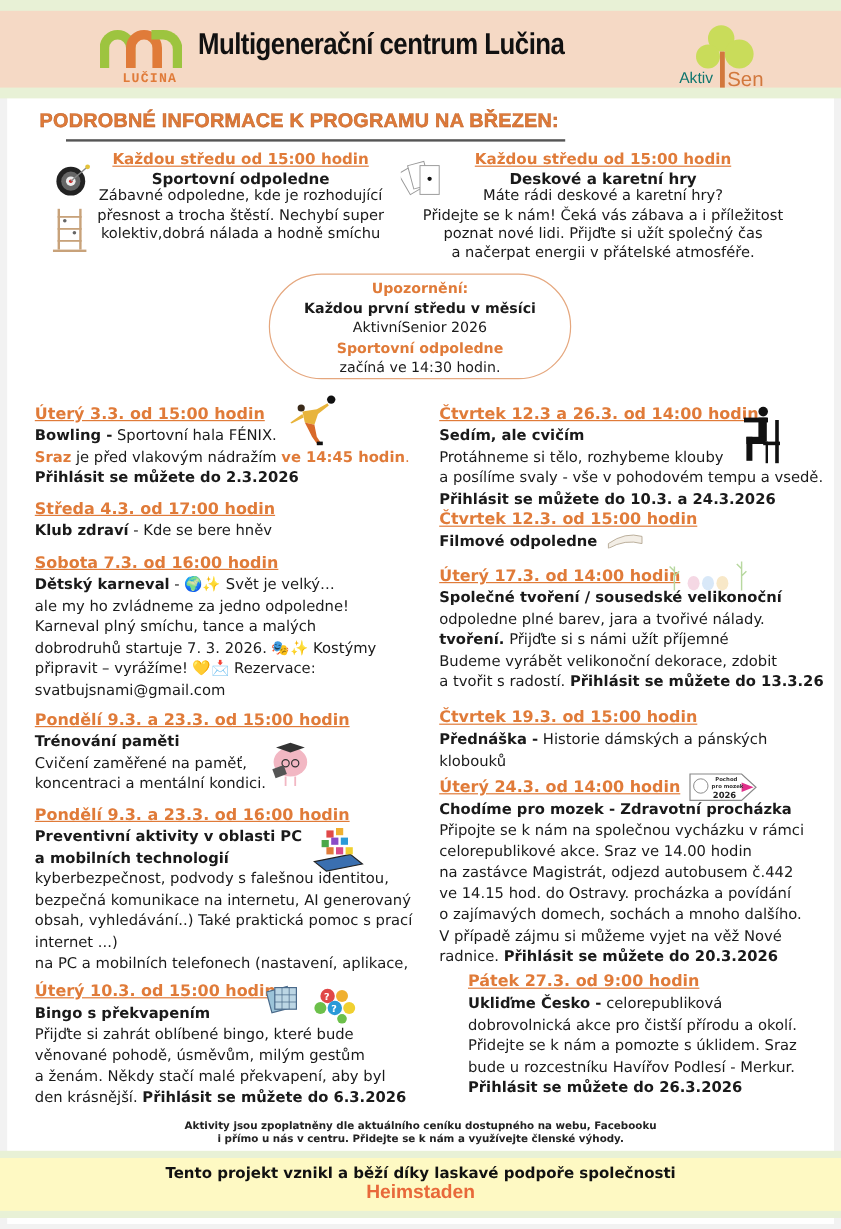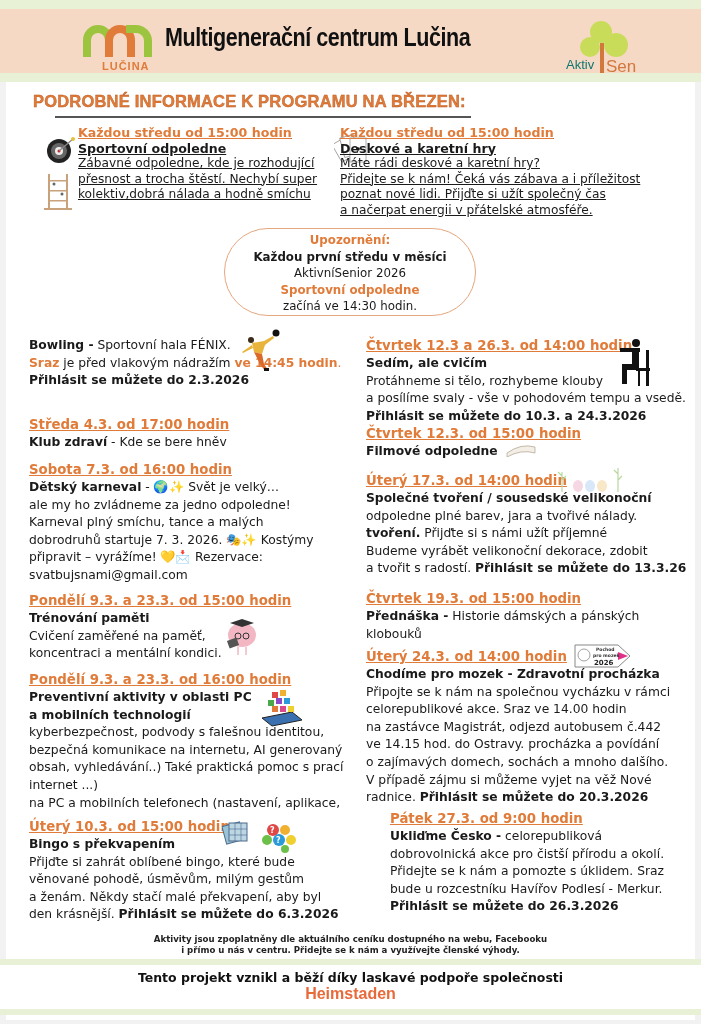--- a/index.html
+++ b/index.html
@@ -9,53 +9,53 @@
 
   
   .header-band { position: absolute; left: 0; top: 0; width: 701px; height: 82px; background: #e8f1d6; }
   .header-inner { position: absolute; left: 0; top: 9px; width: 701px; height: 64px; background: #f5d9c5; }
   .title { position: absolute; left: 165px; top: 14px; font-family: "Liberation Sans", sans-serif; font-weight: bold; font-size: 25px; letter-spacing: -0.5px; color: #111; transform: scaleX(0.86); transform-origin: left center; white-space: nowrap; }
 
   .logo-lucina { position: absolute; left: 80px; top: 13px; width: 70px; height: 56px; }
   .logo-lucina .arch1 { position: absolute; left: 3px; top: 3px; width: 30px; height: 32px; border: 8px solid #9dc43f; border-bottom: none; border-radius: 16px 16px 0 0; }
   .logo-lucina .arch2 { position: absolute; left: 25px; top: 3px; width: 30px; height: 32px; border: 8px solid #e07b39; border-bottom: none; border-radius: 16px 16px 0 0; }
   .logo-lucina .arch3 { position: absolute; left: 46px; top: 3px; width: 26px; height: 32px; border: 8px solid #9dc43f; border-bottom: none; border-left: none; border-radius: 0 16px 0 0; }
-  .logo-lucina .txt { position: absolute; left: 2px; top: 38px; font-family: Liberation Sans, sans-serif; font-weight: bold; font-size: 11px; color: #e07b39; letter-spacing: 1px; padding-left: 20px; }
+  .logo-lucina .txt { position: absolute; left: 2px; top: 38px; font-family: Liberation Mono, monospace; font-weight: bold; font-size: 11px; color: #e07b39; letter-spacing: 1px; padding-left: 20px; }
 
   .logo-aktiv { position: absolute; left: 552px; top: 14px; width: 120px; height: 60px; }
   .logo-aktiv .c1 { position: absolute; border-radius: 50%; background: #c9dc5a; }
   .logo-aktiv .trunk { position: absolute; left: 48px; top: 20px; width: 4px; height: 30px; background: #d2783d; }
   .logo-aktiv .txt { position: absolute; left: 14px; top: 34px; font-family: "Liberation Sans", sans-serif; font-size: 13px; color: #0f766e; }
   .logo-aktiv .txt2 { position: absolute; left: 54px; top: 34px; font-family: "Liberation Sans", sans-serif; font-size: 17px; color: #d2783d; }
 
   
   .subtitle { position: absolute; left: 0; width: 683px; top: 92px; font-family: "Liberation Sans", sans-serif; font-weight: bold; font-size: 16.5px; color: #e07b39; letter-spacing: 0.2px; padding-left: 33px; -webkit-text-stroke: 0.4px #b85a22; }
 
   .orange-ul { color: #e07b39; text-decoration: underline; font-weight: bold; }
   .bold { font-weight: bold; }
   .orange { color: #e07b39; }
   .orange-b { color: #e07b39; font-weight: bold; }
 
   
-  .weekly { position: absolute; font-size: 12.2px; line-height: 15.5px; text-decoration: underline; }
+  .weekly { position: absolute; text-align: center; font-size: 12.2px; line-height: 15.5px; }
   .weekly .when { font-size: 12.6px; }
   .weekly .what { font-weight: bold; font-size: 12.6px; }
 
   .notice { position: absolute; left: 224px; top: 228px; width: 252px; height: 88px; border: 1.5px solid #e5a77e; border-radius: 44px; text-align: center; font-size: 11.8px; line-height: 16.5px; padding-top: 3px; }
 
   
   .event { position: absolute; font-size: 12.3px; line-height: 17.6px; white-space: nowrap; }
   .event .head { font-size: 13.3px; font-weight: bold; color: #e07b39; text-decoration: underline; line-height: 18px; }
 
   .icon { position: absolute; }
 
   
   .fee { position: absolute; left: 0; width: 701px; top: 934px; text-align: center; font-size: 8.6px; font-weight: bold; line-height: 11px; color: #222; }
   .footer-band { position: absolute; left: 0; top: 959px; width: 701px; height: 56px; background: #e8f1d6; }
-  .footer-inner { position: absolute; left: 0; top: 6px; width: 701px; height: 44px; background: #ffffff; text-align: center; }
+  .footer-inner { position: absolute; left: 0; top: 6px; width: 701px; height: 44px; background: #fef9c3; text-align: center; }
   .footer-inner .l1 { font-weight: bold; font-size: 12.5px; padding-top: 5px; color: #111; }
   .footer-inner .l2 { font-family: "Liberation Sans", sans-serif; font-weight: bold; font-size: 16px; color: #e8693a; }
 </style>
 </head>
 <body>
 
 <div class="page"></div>
 
 <div class="header-band">
   <div class="header-inner">
@@ -129,20 +129,21 @@
 
 <div class="notice">
   <div class="orange-b">Upozornění:</div>
   <div class="bold">Každou první středu v měsíci</div>
   <div>AktivníSenior 2026</div>
   <div class="orange-b">Sportovní odpoledne</div>
   <div>začíná ve 14:30 hodin.</div>
 </div>
 
 <div class="event" style="left:29px;top:337px;">
+  <div class="head">Úterý 3.3. od 15:00 hodin</div>
   <div><span class="bold">Bowling -</span><span> Sportovní hala FÉNIX.</span></div>
   <div><span class="orange-b">Sraz</span><span> je před vlakovým nádražím </span><span class="orange-b">ve 14:45 hodin</span><span class="orange">.</span></div>
   <div class="bold">Přihlásit se můžete do 2.3.2026</div>
 </div>
 <div class="icon" style="left:238px;top:328px;width:46px;height:46px;">
   <svg width="46" height="46" viewBox="0 0 46 46">
     <circle cx="38" cy="5" r="3.5" fill="#111"></circle>
     <circle cx="13" cy="12" r="3" fill="#3a2a1a"></circle>
     <path d="M14 15 L26 13 L35 8 L36 10 L27 17 L24 26 L16 24 Z" fill="#e8b43c"></path>
     <path d="M14 17 L4 24 L5 25 L15 20 Z" fill="#e8b43c"></path>

